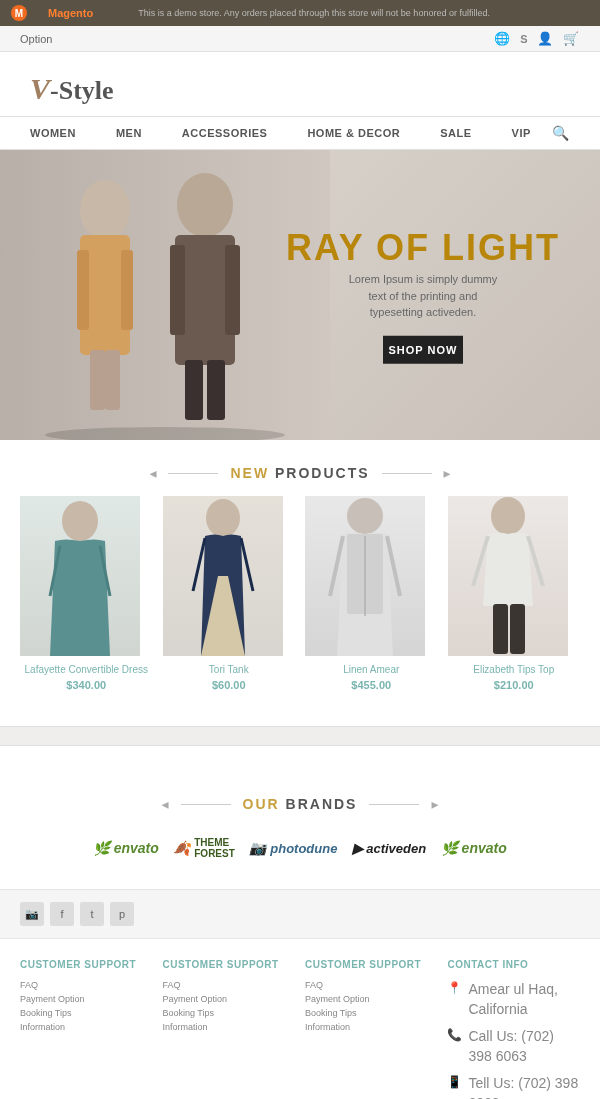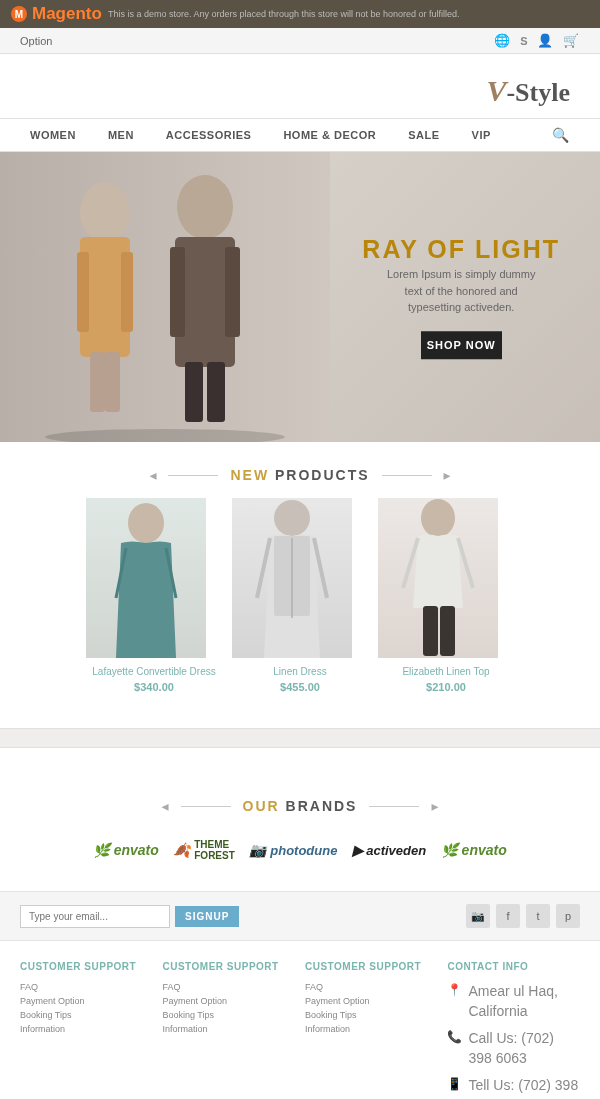--- a/index.html
+++ b/index.html
@@ -21,60 +21,61 @@
       gap: 4px;
     }
     .top-bar .logo-icon {
       width: 18px;
       height: 18px;
     }
     .top-bar .demo-text {
       flex: 1;
       font-size: 9px;
       color: #bbb;
+      margin-left: 39px;
     }
 
     
     .welcome-bar {
       background: #f5f5f5;
       border-bottom: 1px solid #e0e0e0;
       padding: 5px 20px;
       display: flex;
       justify-content: space-between;
       align-items: center;
     }
     .welcome-text { font-size: 11px; color: #666; }
     .welcome-icons { display: flex; gap: 10px; align-items: center; }
     .welcome-icons span { font-size: 13px; color: #888; cursor: pointer; }
 
     
     .header {
       padding: 20px 30px 10px;
       display: flex;
       align-items: center;
-      justify-content: flex-end;
+      justify-content: flex-start;
     }
     .brand-logo {
       font-size: 28px;
       color: #a08060;
       font-family: Georgia, serif;
       font-style: italic;
     }
     .brand-logo span { color: #555; font-style: normal; font-weight: bold; }
 
     
     .nav-bar {
       border-top: 1px solid #e0e0e0;
       border-bottom: 1px solid #e0e0e0;
       padding: 8px 30px;
       display: flex;
       align-items: center;
       justify-content: space-between;
     }
-    .nav-items { display: flex; gap: 32px; }
+    .nav-items { display: flex; gap: 40px; }
     .nav-item {
       font-size: 11px;
       color: #555;
       cursor: pointer;
       text-transform: uppercase;
       font-weight: bold;
       letter-spacing: 0.5px;
     }
     .nav-search { font-size: 14px; color: #888; cursor: pointer; }
 
@@ -100,21 +101,21 @@
       justify-content: center;
     }
     .hero-content {
       position: absolute;
       right: 40px;
       top: 50%;
       transform: translateY(-50%);
       text-align: center;
     }
     .hero-title {
-      font-size: 25px;
+      font-size: 36px;
       font-weight: bold;
       color: #b8860b;
       letter-spacing: 2px;
       text-transform: uppercase;
       margin-bottom: 2px;
     }
     .hero-subtitle {
       font-size: 11px;
       color: #666;
       line-height: 1.5;
@@ -314,21 +315,21 @@
   </style>
 </head>
 <body>
 
 <div class="top-bar">
   <div class="logo-area">
     <svg class="logo-icon" viewBox="0 0 18 18">
       <circle cx="9" cy="9" r="8" fill="#f26b21"></circle>
       <text x="9" y="13" text-anchor="middle" font-size="10" fill="white" font-weight="bold">M</text>
     </svg>
-    <span style="color:#ff8030;font-weight:bold;font-size:17px;">Magento</span>
+    <span style="color:#ff8030;font-weight:bold;font-size:11px;margin-left:16px;">Magento</span>
   </div>
   <span class="demo-text">This is a demo store. Any orders placed through this store will not be honored or fulfilled.</span>
 </div>
 
 <div class="welcome-bar">
   <span class="welcome-text">Option</span>
   <div class="welcome-icons">
     <span>🌐</span>
     <span style="font-size:11px;font-weight:bold;">S</span>
     <span>👤</span>
@@ -373,21 +374,21 @@
       <rect x="180" y="210" width="18" height="60" rx="3" fill="#3a3030"></rect>
       <rect x="202" y="210" width="18" height="60" rx="3" fill="#3a3030"></rect>
 
       <ellipse cx="160" cy="285" rx="120" ry="8" fill="rgba(0,0,0,0.15)"></ellipse>
     </svg>
   </div>
   <div class="hero-content">
     <div class="hero-title">RAY OF LIGHT</div>
     <div class="hero-subtitle">
       <span>Lorem Ipsum is simply dummy</span><br>
-      <span>text of the honored and</span><br>
+      <span>text of the printing and</span><br>
       <span>typesetting activeden.</span>
     </div>
     <button class="shop-now-btn">Shop Now</button>
   </div>
 </div>
 
 <div>
   <div class="section-title">
     <span class="arrow-icon">◂</span>
     <div class="line"></div>
@@ -406,48 +407,61 @@
           <ellipse cx="60" cy="25" rx="18" ry="20" fill="#c8b8a8"></ellipse>
           <path d="M35 45 Q45 42 60 45 Q75 42 85 45 L90 160 L30 160 Z" fill="#5a9090"></path>
           <line x1="40" y1="50" x2="30" y2="100" stroke="#4a8080" stroke-width="3"></line>
           <line x1="80" y1="50" x2="90" y2="100" stroke="#4a8080" stroke-width="3"></line>
         </svg>
       </div>
       <div class="product-name">Lafayette Convertible Dress</div>
       <div class="product-price">$340.00</div>
     </div>
 
+    <div class="product-card">
+      <div class="product-img tank">
+        <svg width="120" height="160" viewBox="0 0 120 160">
+          <ellipse cx="60" cy="22" rx="17" ry="19" fill="#c8b8a8"></ellipse>
+          <path d="M42 40 Q52 37 60 40 Q68 37 78 40 L82 160 L38 160 Z" fill="#2a3a5a"></path>
+          <line x1="42" y1="42" x2="30" y2="95" stroke="#1a2a4a" stroke-width="3"></line>
+          <line x1="78" y1="42" x2="90" y2="95" stroke="#1a2a4a" stroke-width="3"></line>
+          <path d="M38 160 L55 80 L65 80 L82 160 Z" fill="#d4c8a8"></path>
+        </svg>
+      </div>
+      <div class="product-name">Tori Tank</div>
+      <div class="product-price">$60.00</div>
+    </div>
 
     <div class="product-card">
       <div class="product-img blazer">
         <svg width="120" height="160" viewBox="0 0 120 160">
           <ellipse cx="60" cy="20" rx="18" ry="18" fill="#c8c0b8"></ellipse>
           <path d="M38 38 Q50 35 60 38 Q70 35 82 38 L88 160 L32 160 Z" fill="#e0e0e0"></path>
           <line x1="38" y1="40" x2="25" y2="100" stroke="#c0c0c0" stroke-width="4"></line>
           <line x1="82" y1="40" x2="95" y2="100" stroke="#c0c0c0" stroke-width="4"></line>
           <rect x="42" y="38" width="36" height="80" rx="2" fill="#d0d0d0"></rect>
           <line x1="60" y1="40" x2="60" y2="120" stroke="#b0b0b0" stroke-width="1.5"></line>
         </svg>
       </div>
-      <div class="product-name">Linen Dress</div>
+      <div class="product-name">Linen Amear</div>
       <div class="product-price">$455.00</div>
     </div>
 
     <div class="product-card">
       <div class="product-img knit">
         <svg width="120" height="160" viewBox="0 0 120 160">
           <ellipse cx="60" cy="20" rx="17" ry="19" fill="#c8b8a8"></ellipse>
           <path d="M40 38 Q50 35 60 38 Q70 35 80 38 L85 110 L35 110 Z" fill="#e8e8e5"></path>
           <line x1="40" y1="40" x2="25" y2="90" stroke="#d0d0cc" stroke-width="4"></line>
           <line x1="80" y1="40" x2="95" y2="90" stroke="#d0d0cc" stroke-width="4"></line>
           <rect x="45" y="108" width="15" height="50" rx="3" fill="#3a3530"></rect>
           <rect x="62" y="108" width="15" height="50" rx="3" fill="#3a3530"></rect>
         </svg>
       </div>
-      <div class="product-name">Elizabeth Linen Top</div>
+      <div class="product-name">Elizabeth Tips Top</div>
       <div class="product-price">$210.00</div>
     </div>
   </div>
 </div>
 
 <div class="separator"></div>
 
 <div class="brands-section">
   <div class="section-title">
     <span class="arrow-icon">◂</span>
@@ -476,24 +490,20 @@
       <span style="font-size:13px;">activeden</span>
     </div>
     <div class="brand-item envato2">
       <span class="brand-leaf">🌿</span>
       <span style="font-style:italic;color:#5a8a30;font-size:14px;">envato</span>
     </div>
   </div>
 </div>
 
 <div class="newsletter-bar">
-  <div class="newsletter-form">
-    <input class="newsletter-input" type="email" placeholder="Type your email..." style="">
-    <button class="newsletter-btn">SIGNUP</button>
-  </div>
   <div class="social-icons">
     <div class="social-icon">📷</div>
     <div class="social-icon">f</div>
     <div class="social-icon">t</div>
     <div class="social-icon">p</div>
   </div>
 </div>
 
 <div class="footer">
   <div class="footer-cols">

